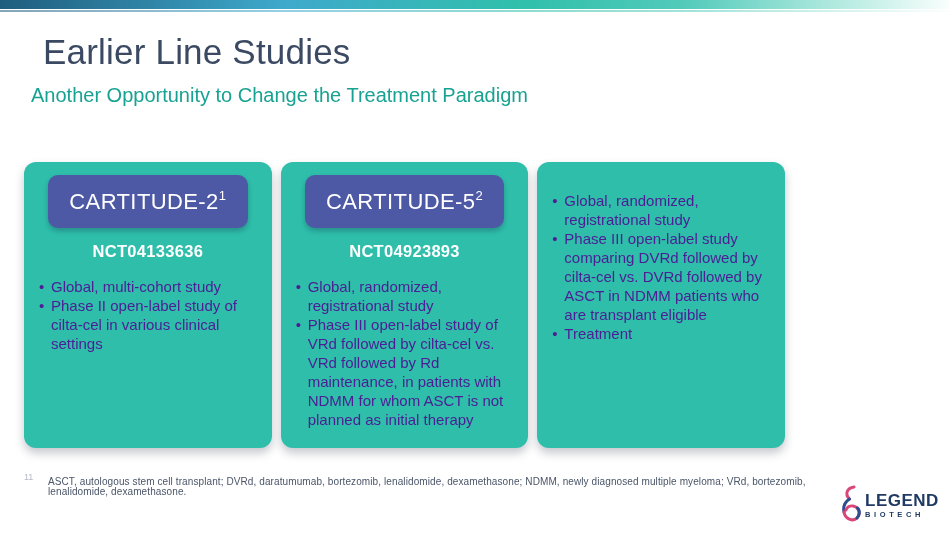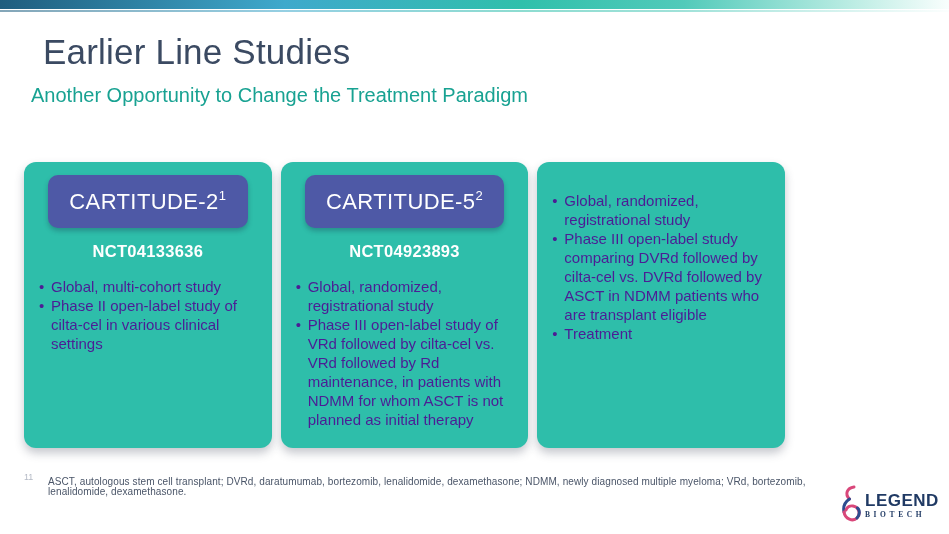--- a/index.html
+++ b/index.html
@@ -61,21 +61,21 @@
   }
   .logo{
     position:absolute;left:839px;top:484px;
     display:flex;align-items:flex-start;
   }
   .logo-text{margin-left:2px;margin-top:8px;}
   .logo-legend{
     font-size:17px;font-weight:bold;color:#203A64;letter-spacing:.5px;line-height:17px;
   }
   .logo-biotech{
-    font-size:7.5px;font-weight:bold;color:#203A64;letter-spacing:3.6px;margin-top:2px;line-height:8px;font-family:Liberation Serif, serif;
+    font-size:7.5px;font-weight:bold;color:#203A64;letter-spacing:3.6px;margin-top:2px;line-height:8px;
   }
 </style>
 </head>
 <body>
 
 <div class="topbar"></div>
 <div class="topbar-line"></div>
 
 <div class="title">Earlier Line Studies</div>
 <div class="subtitle">Another Opportunity to Change the Treatment Paradigm</div>

